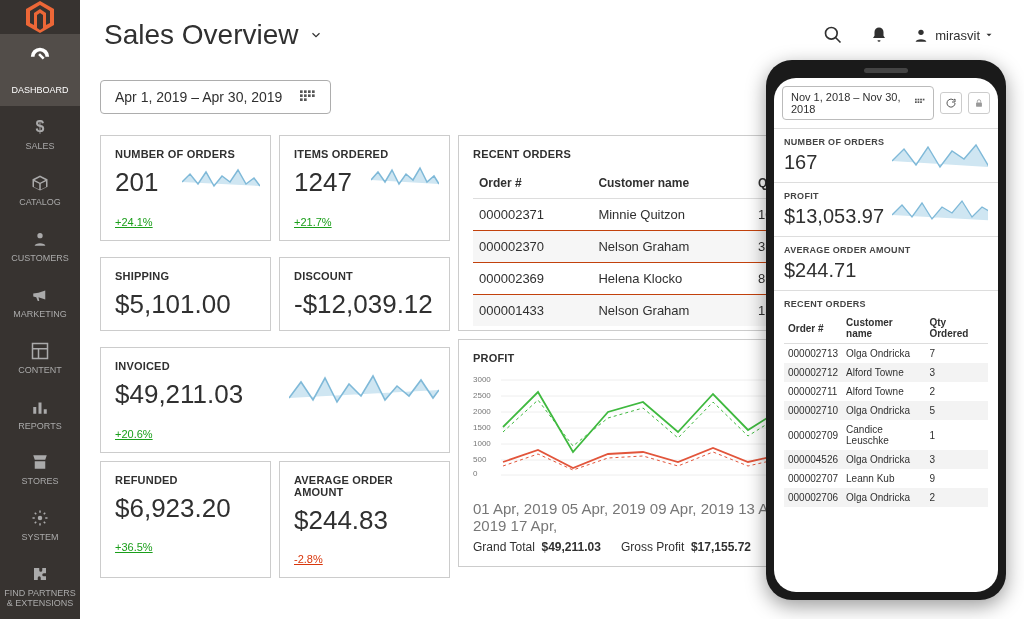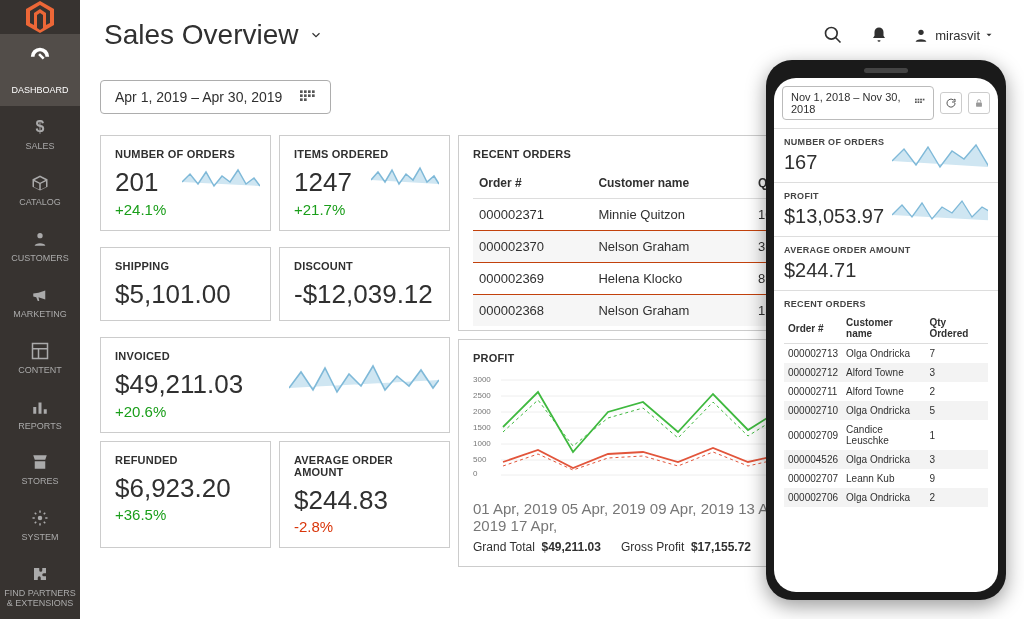--- a/index.html
+++ b/index.html
@@ -25,21 +25,21 @@
   
   .datebar { position: absolute; left: 100px; top: 80px; display: flex; align-items: center; }
   .date-pill { border: 1px solid #adadad; border-radius: 4px; padding: 8px 14px; font-size: 14px; display: flex; align-items: center; gap: 18px; cursor: pointer; background: #fff; }
 
   
   .main { position: absolute; left: 100px; top: 135px; width: 900px; }
   .row { display: flex; gap: 8px; margin-bottom: 8px; }
   .card { border: 1px solid #ccc; padding: 12px 14px; background: #fff; flex: 1; position: relative; }
   .card .title { font-size: 11px; letter-spacing: .2px; font-weight: 700; color: #303030; text-transform: uppercase; margin-bottom: 8px; }
   .card .big { font-size: 26px; font-weight: 400; line-height: 1.1; }
-  .card .delta { font-size: 15px; margin-top: 4px; }
+  .card .delta { font-size: 11px; margin-top: 19px; text-decoration: underline; }
   .delta.pos { color: #1a9e1a; }
   .delta.neg { color: #d9360b; }
   .spark { position: absolute; right: 10px; top: 28px; }
 
   .col { display: flex; flex-direction: column; gap: 8px; }
   .col > .card { flex: 0 0 auto; }
   .left-col { width: 350px; }
   .right-col { width: 350px; }
 
   
@@ -296,21 +296,21 @@
                 <td>000002370</td>
                 <td>Nelson Graham</td>
                 <td>3</td>
               </tr>
               <tr>
                 <td>000002369</td>
                 <td>Helena Klocko</td>
                 <td>8</td>
               </tr>
               <tr>
-                <td>000002368</td>
+                <td>000001433</td>
                 <td>Nelson Graham</td>
                 <td>15</td>
               </tr>
             </tbody>
         </table>
       </div>
 
       <div class="card profit-card">
         <div class="title">PROFIT</div>
         <svg class="chart" width="320" height="110" viewBox="0 0 320 110">

